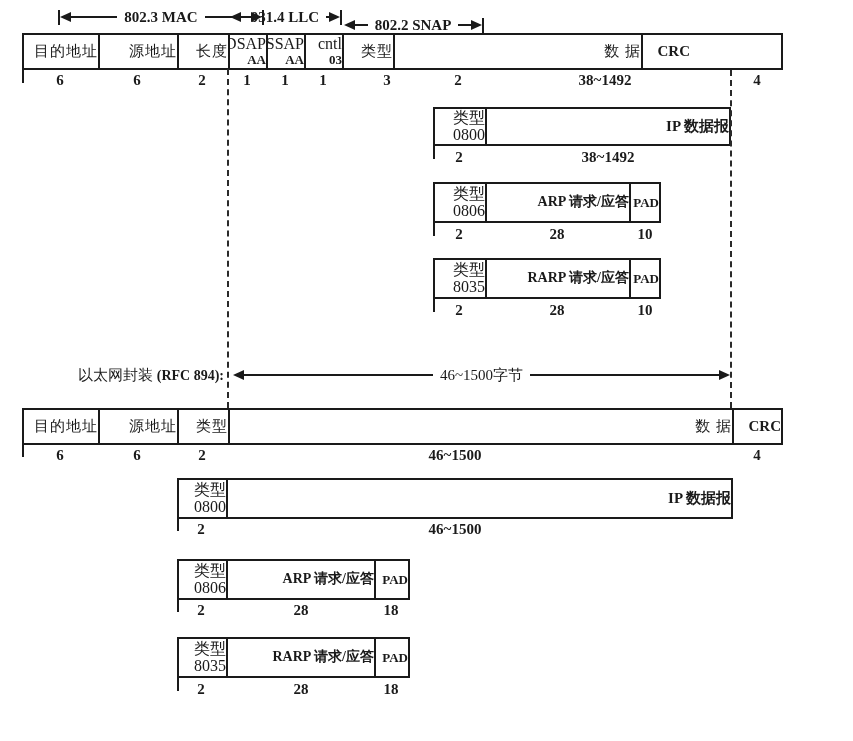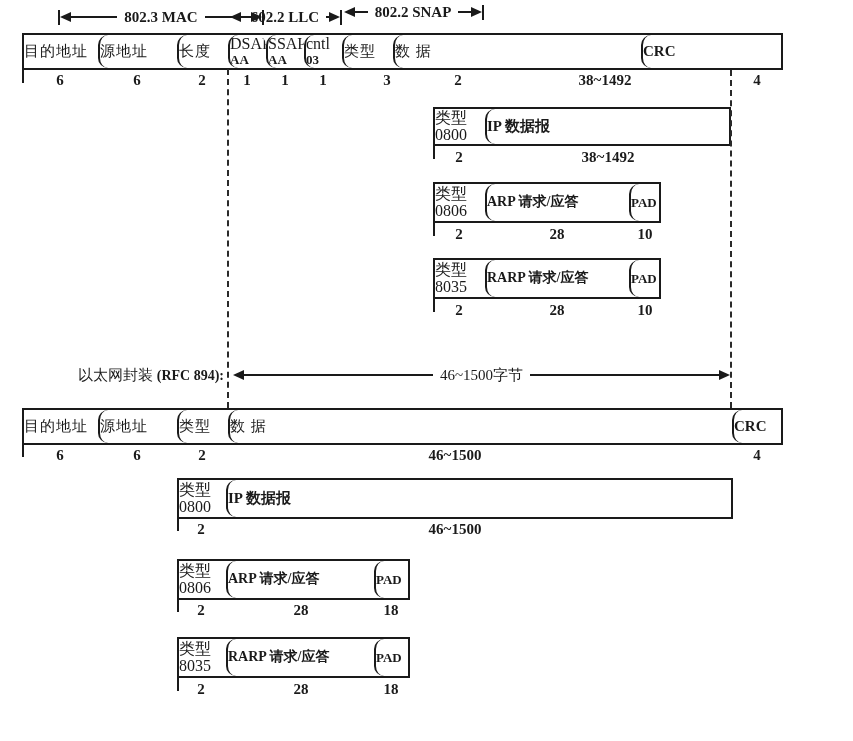--- a/index.html
+++ b/index.html
@@ -2,22 +2,22 @@
 <html><head>
 <meta charset="utf-8">
 <style>
   html,body{margin:0;padding:0;background:#fff;}
   .fig{
     position:relative;width:853px;height:741px;background:#ffffff;
     font-family:"Liberation Serif","DejaVu Serif",serif;color:#1a1a1a;overflow:hidden;
   }
   
   .frow{position:absolute;display:flex;border:2px solid #1a1a1a;box-sizing:border-box;background:#fff;}
-  .cell{display:flex;flex-direction:column;align-items:flex-start;justify-content:center;
-        box-sizing:border-box;line-height:1.05;text-align:center;overflow:hidden;border-radius:10px;}
+  .cell{display:flex;flex-direction:column;align-items:flex-end;justify-content:center;
+        box-sizing:border-box;line-height:1.05;text-align:center;overflow:hidden;}
   .cell.bl{border-left:2px solid #1a1a1a;}
   .lab{font-size:15px;letter-spacing:1px;white-space:nowrap;}
   .lab-sm{font-size:16px;letter-spacing:0;white-space:nowrap;}
   .val-sm{font-size:13px;font-weight:bold;white-space:nowrap;}
   .lab-b{font-size:15px;font-weight:bold;white-space:nowrap;letter-spacing:0;}
   
   .sz{position:absolute;transform:translateX(-50%);font-size:15px;font-weight:bold;white-space:nowrap;}
   
   .arrow{position:absolute;display:flex;align-items:center;height:18px;}
   .aline{flex:1;height:2px;background:#1a1a1a;}
@@ -43,26 +43,26 @@
     <span class="ah-l"></span>
     <span class="aline"></span>
     <span class="alabel">802.3 MAC</span>
     <span class="aline"></span>
     <span class="ah-r"></span>
     <span class="endbar"></span>
   </div>
   <div class="arrow" style="left:230px;top:8px;width:112px;">
     <span class="ah-l"></span>
     <span class="aline"></span>
-    <span class="alabel">602.2 LLC</span>
-    <span class="aline"></span>
-    <span class="ah-r"></span>
-    <span class="endbar"></span>
-  </div>
-  <div class="arrow" style="left:344px;top:3px;width:140px;">
+    <span class="alabel">931.4 LLC</span>
+    <span class="aline"></span>
+    <span class="ah-r"></span>
+    <span class="endbar"></span>
+  </div>
+  <div class="arrow" style="left:344px;top:16px;width:140px;">
     <span class="ah-l"></span>
     <span class="aline"></span>
     <span class="alabel">802.2 SNAP</span>
     <span class="aline"></span>
     <span class="ah-r"></span>
     <span class="endbar"></span>
   </div>
 
   <div class="frow" style="left:22px;top:33px;width:761px;height:37px;">
     <div class="cell" style="flex:0 0 74px;">

